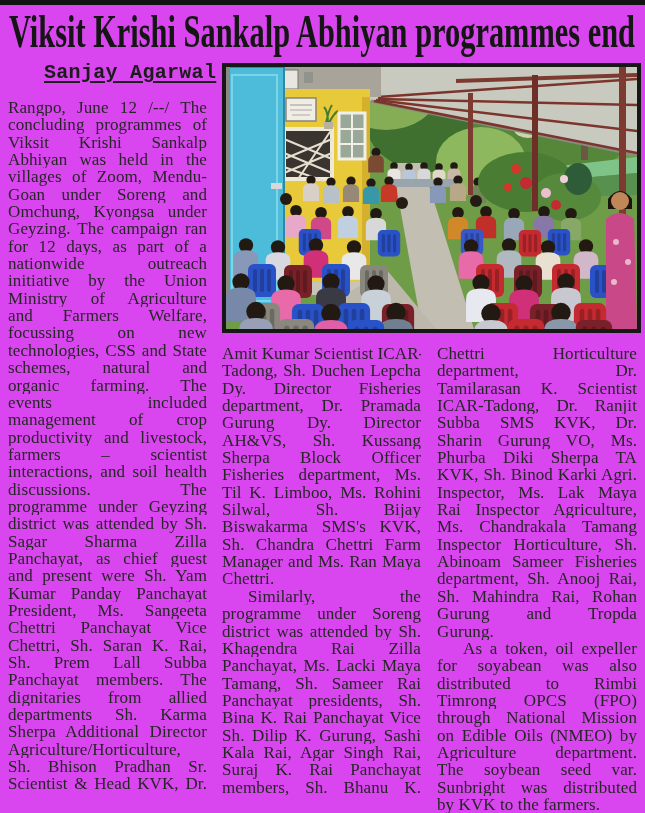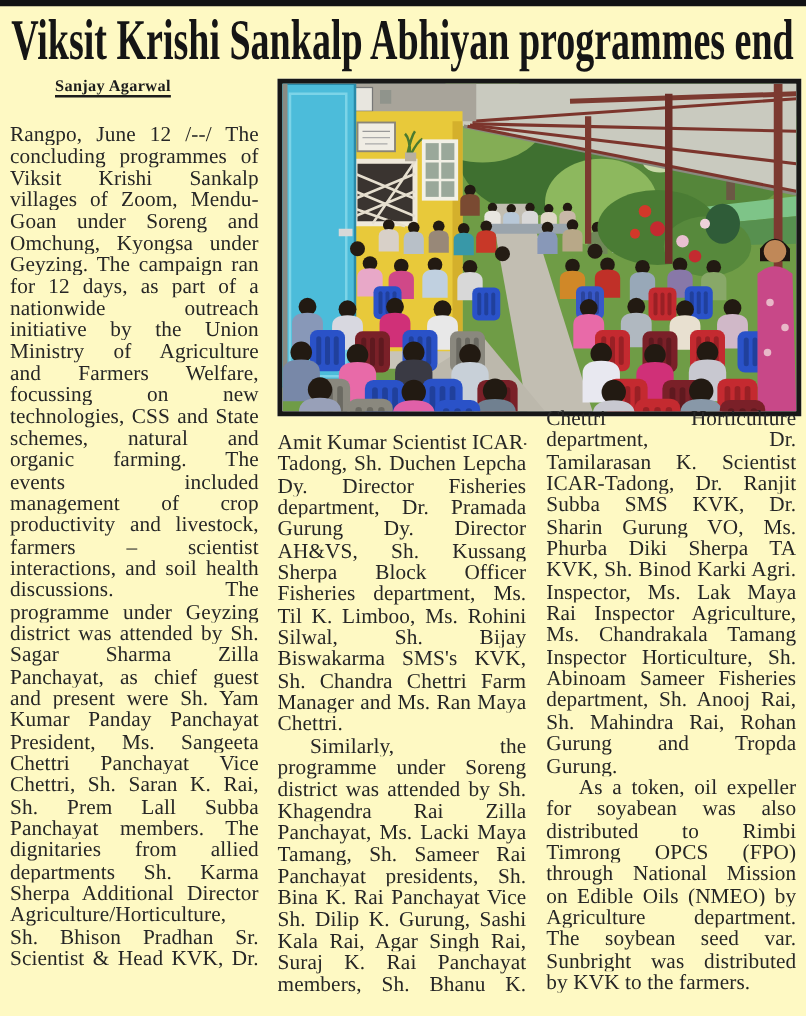--- a/index.html
+++ b/index.html
@@ -1,48 +1,49 @@
 <!DOCTYPE html>
 <html><head>
 <meta charset="utf-8">
 <style>
   html,body{margin:0;padding:0;}
   body{background:#888;}
   #page{
     position:relative;
     width:645px;height:813px;
-    background:#fef9c3;
+    background:#d946ef;
     overflow:hidden;
     font-family:"Liberation Serif", serif;
     color:#262626;
     margin:0 auto;
   }
   .topbar{position:absolute;left:0;top:0;width:645px;height:5px;background:#121212;}
   .headline-wrap{position:absolute;left:0;top:6px;width:645px;height:52px;}
   .headline-wrap text{
     font-family:"Liberation Serif", serif;
     font-weight:bold;fill:#151515;
   }
   .byline{
     position:absolute;left:44px;top:61px;
-    font-size:13px;font-weight:bold;color:#1c1c1c;
+    font-size:20px;font-weight:bold;color:#1c1c1c;
     text-decoration:underline;text-underline-offset:3px;text-decoration-thickness:1.5px;
     letter-spacing:.3px;
+    font-family:Liberation Mono, monospace;
   }
   .photo{
     position:absolute;left:222px;top:63px;
     width:411px;height:262px;
     border:4px solid #171717;
     background:#fff;
   }
   .photo svg{display:block;}
   .col{position:absolute;font-size:17px;}
   .col-left{left:8px;top:99px;width:199px;}
   .col-mid{left:222px;top:345px;width:199px;}
-  .col-right{left:437px;top:326px;width:200px;}
+  .col-right{left:437px;top:345px;width:200px;}
   .line{
     height:17.35px;line-height:17.35px;
     text-align:justify;text-align-last:justify;
     white-space:nowrap;overflow:hidden;
     letter-spacing:.1px;
   }
   .line.flush{text-align-last:left;}
   .line.indent{text-indent:26px;}
 </style>
 </head>
@@ -235,20 +236,21 @@
       <use href="#c" transform="translate(140 253) scale(1.3)" fill="#2a52c8"></use>
       <use href="#c" transform="translate(300 252) scale(1.3)" fill="#c42a30"></use>
       <use href="#c" transform="translate(368 253) scale(1.3)" fill="#7a2028"></use>
     </svg>
   </figure>
 
   <div class="col col-left">
       <div class="line">Rangpo, June 12 /--/ The</div>
       <div class="line">concluding programmes of</div>
       <div class="line">Viksit Krishi Sankalp</div>
+      <div class="line">Abhiyan was held in the</div>
       <div class="line">villages of Zoom, Mendu-</div>
       <div class="line">Goan under Soreng and</div>
       <div class="line">Omchung, Kyongsa under</div>
       <div class="line">Geyzing. The campaign ran</div>
       <div class="line">for 12 days, as part of a</div>
       <div class="line">nationwide outreach</div>
       <div class="line">initiative by the Union</div>
       <div class="line">Ministry of Agriculture</div>
       <div class="line">and Farmers Welfare,</div>
       <div class="line">focussing on new</div>

